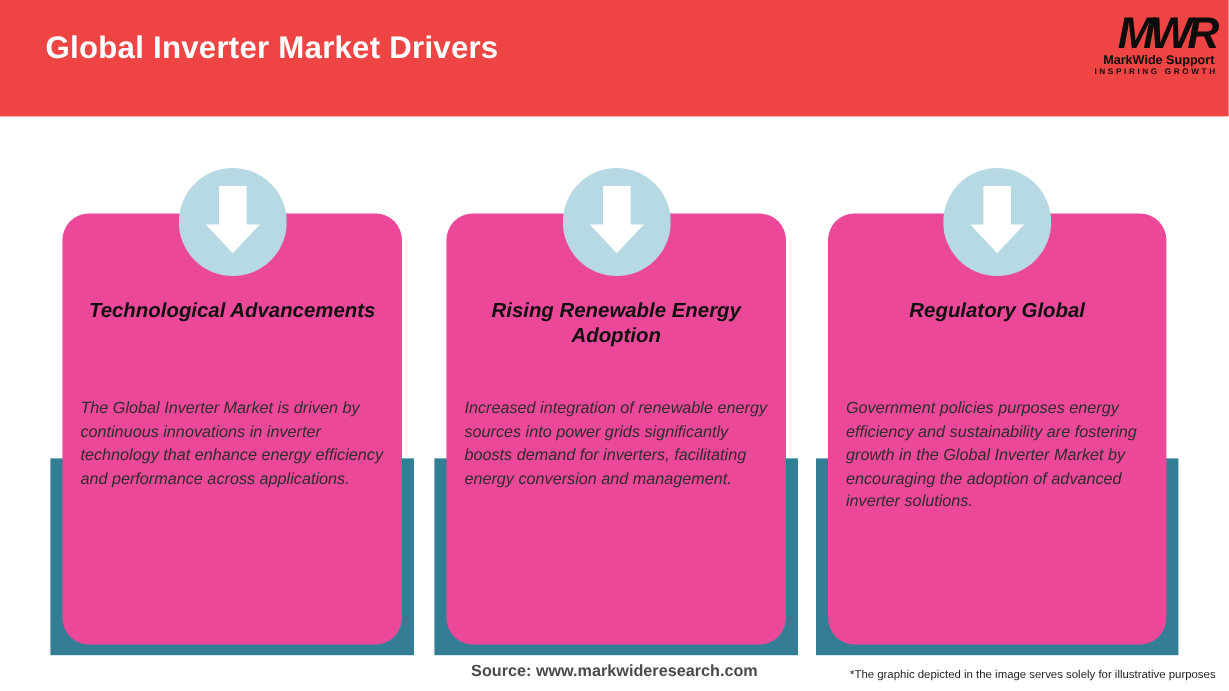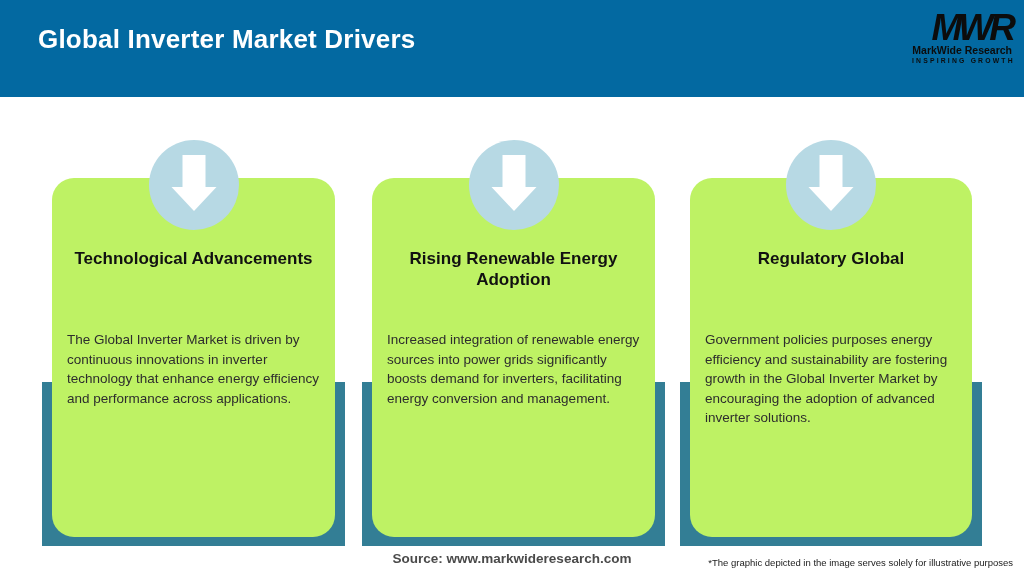--- a/index.html
+++ b/index.html
@@ -9,21 +9,21 @@
     background: #ffffff;
     position: relative;
   }
   .page { position: absolute; inset: 0; }
 
   
   .header {
     position: absolute;
     top: 0; left: 0;
     width: 1024px; height: 97px;
-    background: #0369a1;
+    background: #ef4444;
   }
   .page-title {
     position: absolute;
     left: 38px; top: 24px;
     font-size: 26px;
     font-weight: bold;
     letter-spacing: 0.2px;
     color: #ffffff;
   }
   .logo {
@@ -61,22 +61,23 @@
   .col-3 { left: 680px; width: 302px; }
 
   .backing {
     position: absolute;
     top: 242px; left: 0; right: 0; bottom: 0;
     background: #337E95;
   }
   .card {
     position: absolute;
     top: 38px; left: 10px; right: 10px; bottom: 9px;
-    background: #bef264;
+    background: #ec4899;
     border-radius: 22px;
+    font-style: italic;
   }
   .card-title {
     position: absolute;
     top: 70px; left: 8px; right: 8px;
     text-align: center;
     font-size: 17px;
     line-height: 21px;
     font-weight: bold;
     color: #111111;
   }
@@ -116,21 +117,21 @@
 </style>
 </head>
 <body>
 
 <div class="page">
 
   <div class="header">
     <div class="page-title">Global Inverter Market Drivers</div>
     <div class="logo">
       <div class="logo-monogram">MWR</div>
-      <div class="logo-name">MarkWide Research</div>
+      <div class="logo-name">MarkWide Support</div>
       <div class="logo-tagline">INSPIRING GROWTH</div>
     </div>
   </div>
 
   <div class="col col-1">
     <div class="backing"></div>
     <div class="card">
       <div class="card-title">Technological Advancements</div>
       <div class="card-desc">The Global Inverter Market is driven by continuous innovations in inverter technology that enhance energy efficiency and performance across applications.</div>
     </div>

